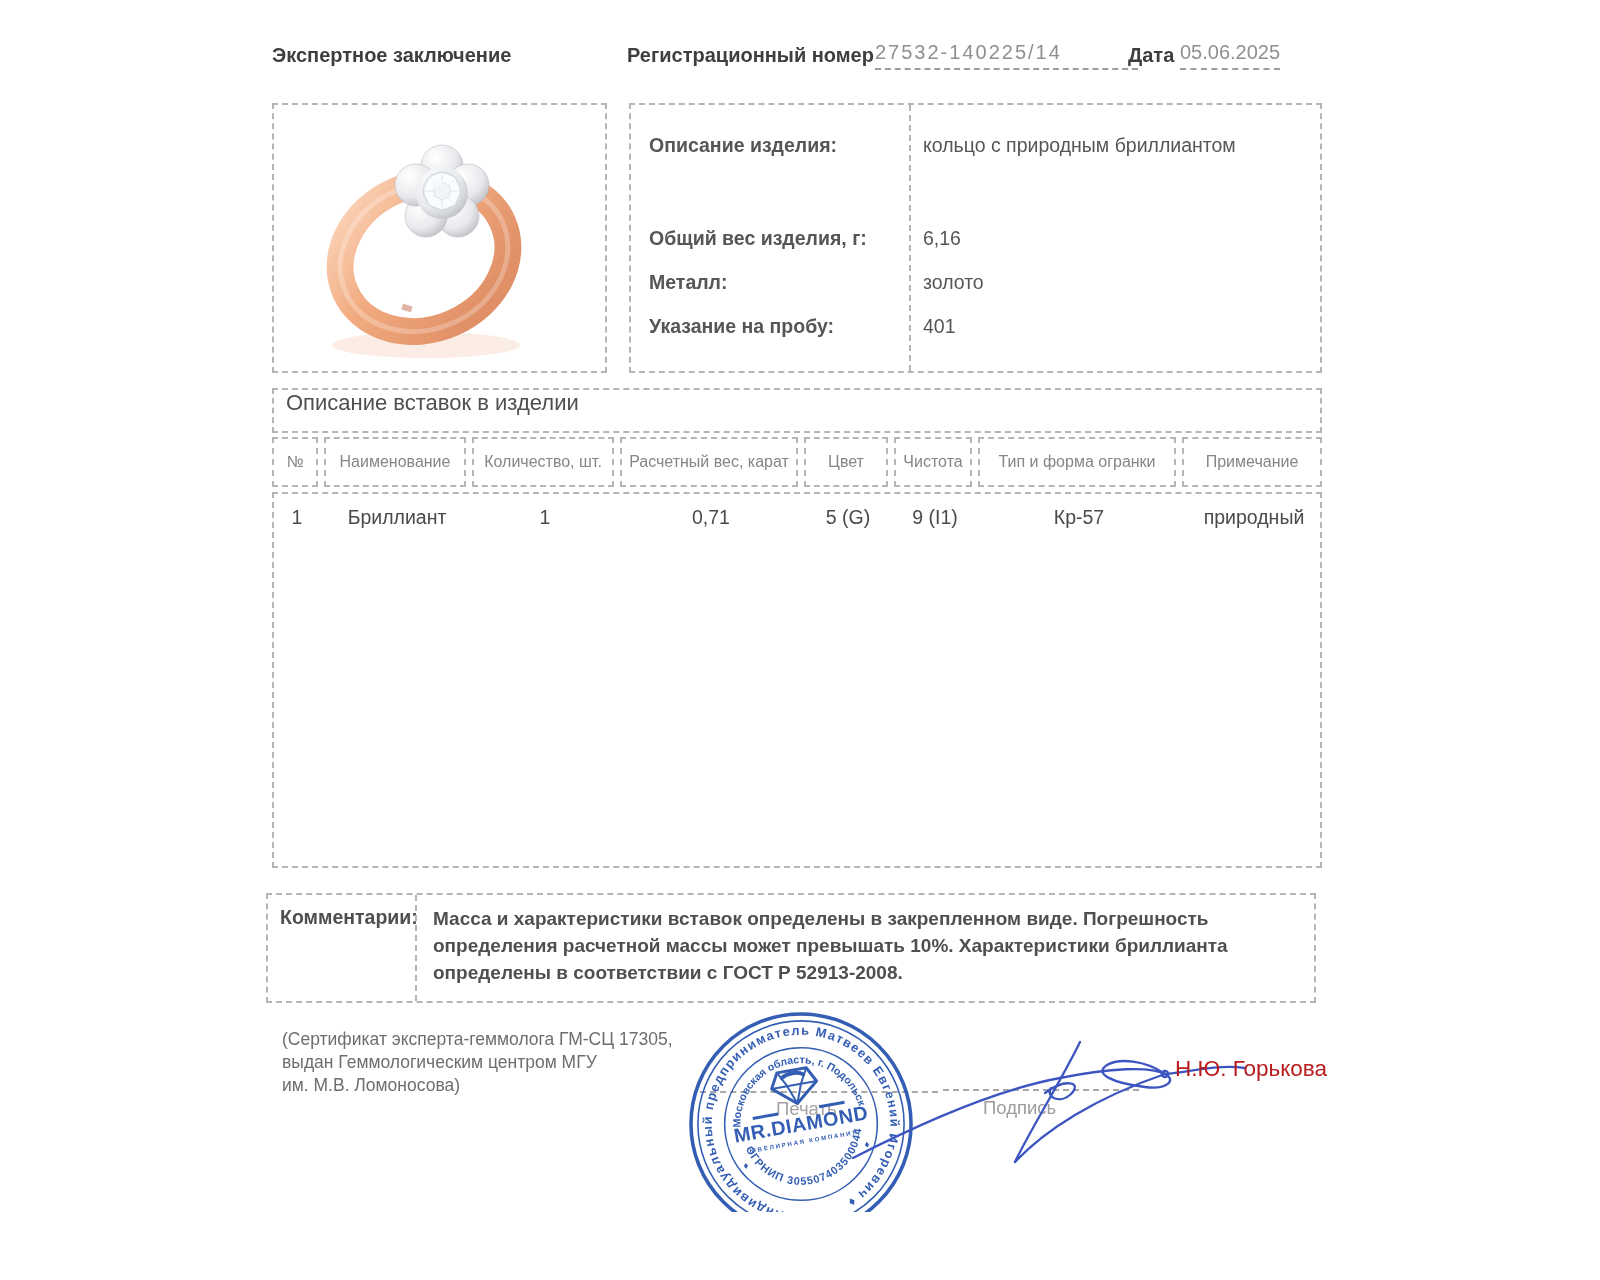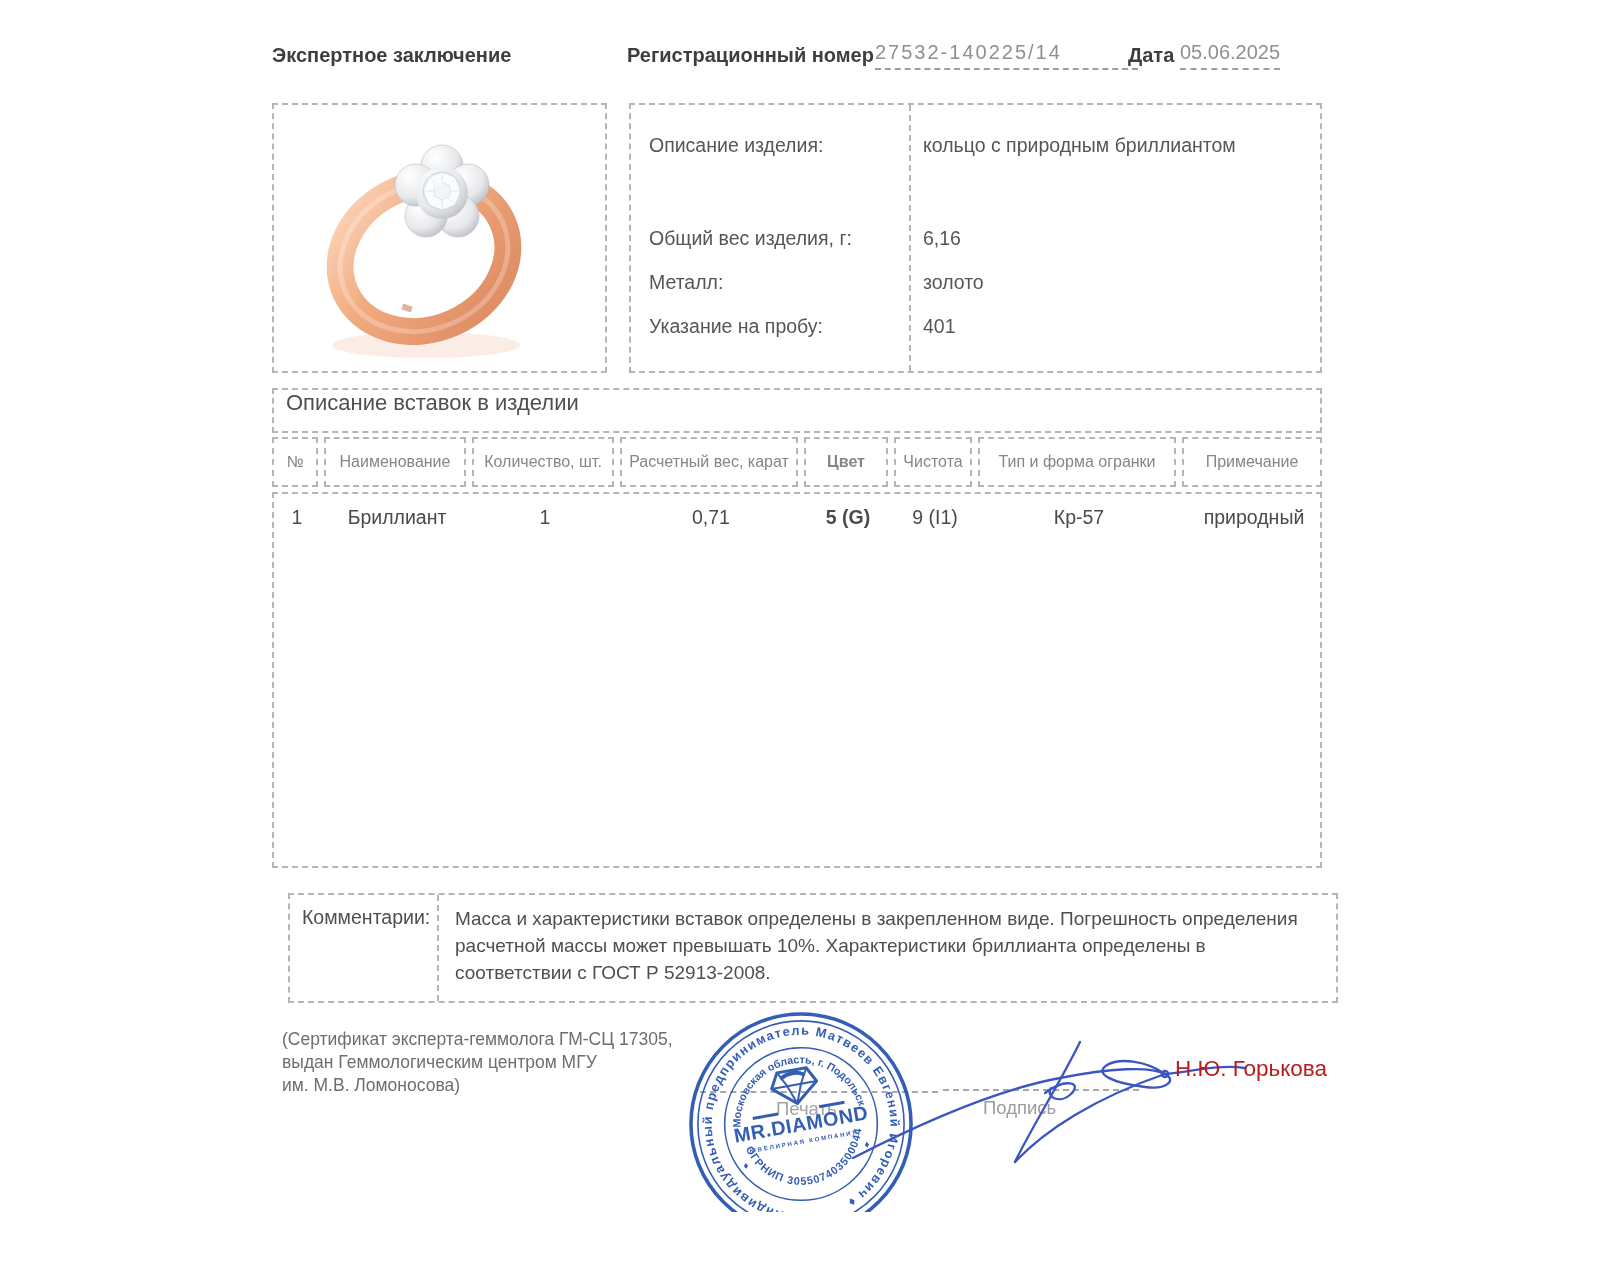--- a/index.html
+++ b/index.html
@@ -16,39 +16,39 @@
                   padding-bottom:4px; border-bottom:2px dashed #9d9d9d; white-space:nowrap; }
 
   
   .dbox { position:absolute; border:2px dashed #b5b5b5; background:#fff; }
   .photo-box { left:272px; top:103px; width:335px; height:270px; }
   .photo-box svg { position:absolute; left:0; top:0; }
 
   .desc-box  { left:629px; top:103px; width:693px; height:270px; }
   .desc-divider { position:absolute; left:278px; top:0; bottom:0; border-left:2px dashed #b5b5b5; }
   .drow { position:absolute; left:0; right:0; height:26px; font-size:19.5px; color:#565656; }
-  .dlabel { position:absolute; left:18px; white-space:nowrap; }
+  .dlabel { position:absolute; left:18px; white-space:nowrap;font-weight:bold; }
   .dvalue { position:absolute; left:292px; white-space:nowrap; }
 
   
   .tbl-title-box { left:272px; top:388px; width:1050px; height:45px; display:flex; align-items:flex-start;
                    padding-left:12px; font-size:22px; color:#4f4f4f; }
   .tbl-head { position:absolute; left:272px; top:437px; width:1050px; height:50px; display:flex; }
   .th { border:2px dashed #b5b5b5; margin-right:6px; display:flex; align-items:center; justify-content:center;
         font-size:16px; color:#868686; white-space:nowrap; flex:none; }
   .th:last-child { margin-right:0; }
   .c0 { width:46px; } .c1 { width:142px; } .c2 { width:142px; } .c3 { width:178px; }
-  .c4 { width:84px;font-weight:bold; } .c5 { width:78px; }  .c6 { width:198px; } .c7 { width:140px; }
+  .c4 { width:84px; } .c5 { width:78px; }  .c6 { width:198px; } .c7 { width:140px; }
   .tbl-body { left:272px; top:492px; width:1050px; height:376px; }
   .tbl-row { position:absolute; left:0; top:12px; width:100%; display:flex; }
   .td { font-size:19.5px; color:#4a4a4a; text-align:center; margin-right:6px; flex:none; white-space:nowrap; }
   .td:last-child { margin-right:0; }
 
   
-  .comments-box { left:288px; top:893px; width:1050px; height:110px; }
+  .comments-box { left:266px; top:893px; width:1050px; height:110px;font-weight:bold; }
   .c-divider { position:absolute; left:147px; top:0; bottom:0; border-left:2px dashed #b5b5b5; }
   .c-label { position:absolute; left:12px; top:11px; font-size:19.5px; color:#4f4f4f; }
   .c-text  { position:absolute; left:165px; top:10px; width:855px; font-size:19px; line-height:27px; color:#4f4f4f; }
 
   
   .expert { position:absolute; left:282px; top:1028px; }
   .expert-title { font-size:21px; color:#5a5a5a; margin-bottom:8px; }
   .expert-line { font-size:17.5px; color:#6e6e6e; line-height:23px; }
 
   .stamp-line { position:absolute; left:700px; top:1091px; width:238px; border-top:2px dashed #a8a8a8; }

